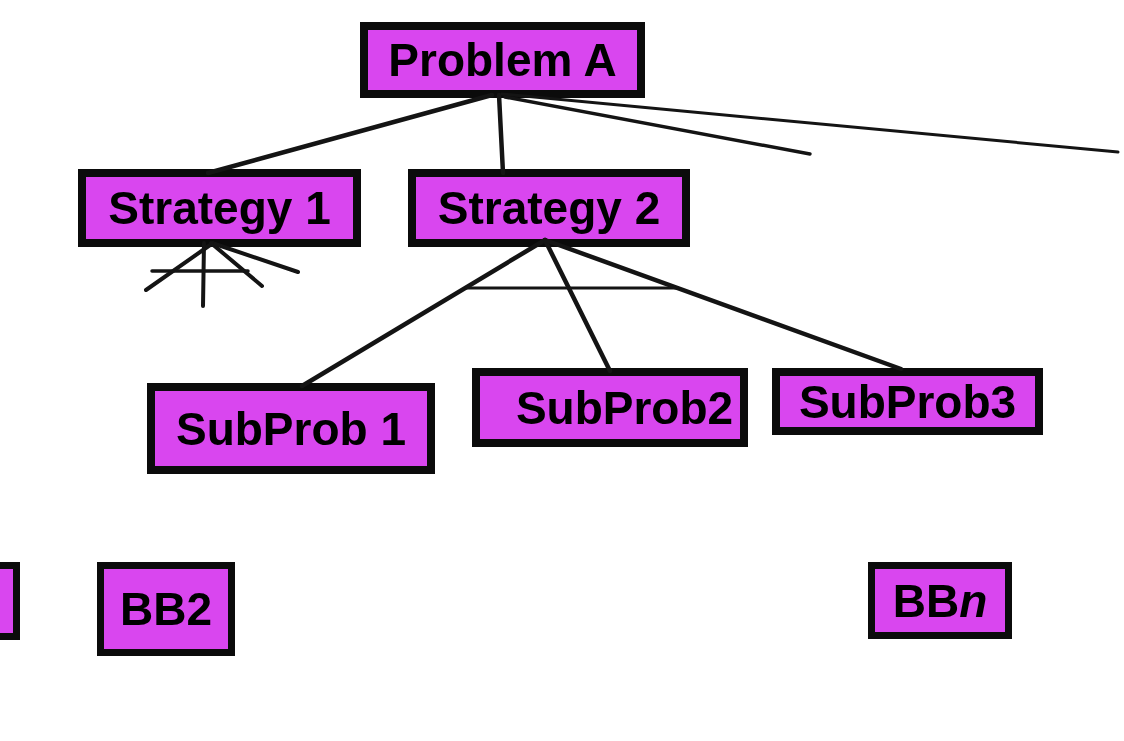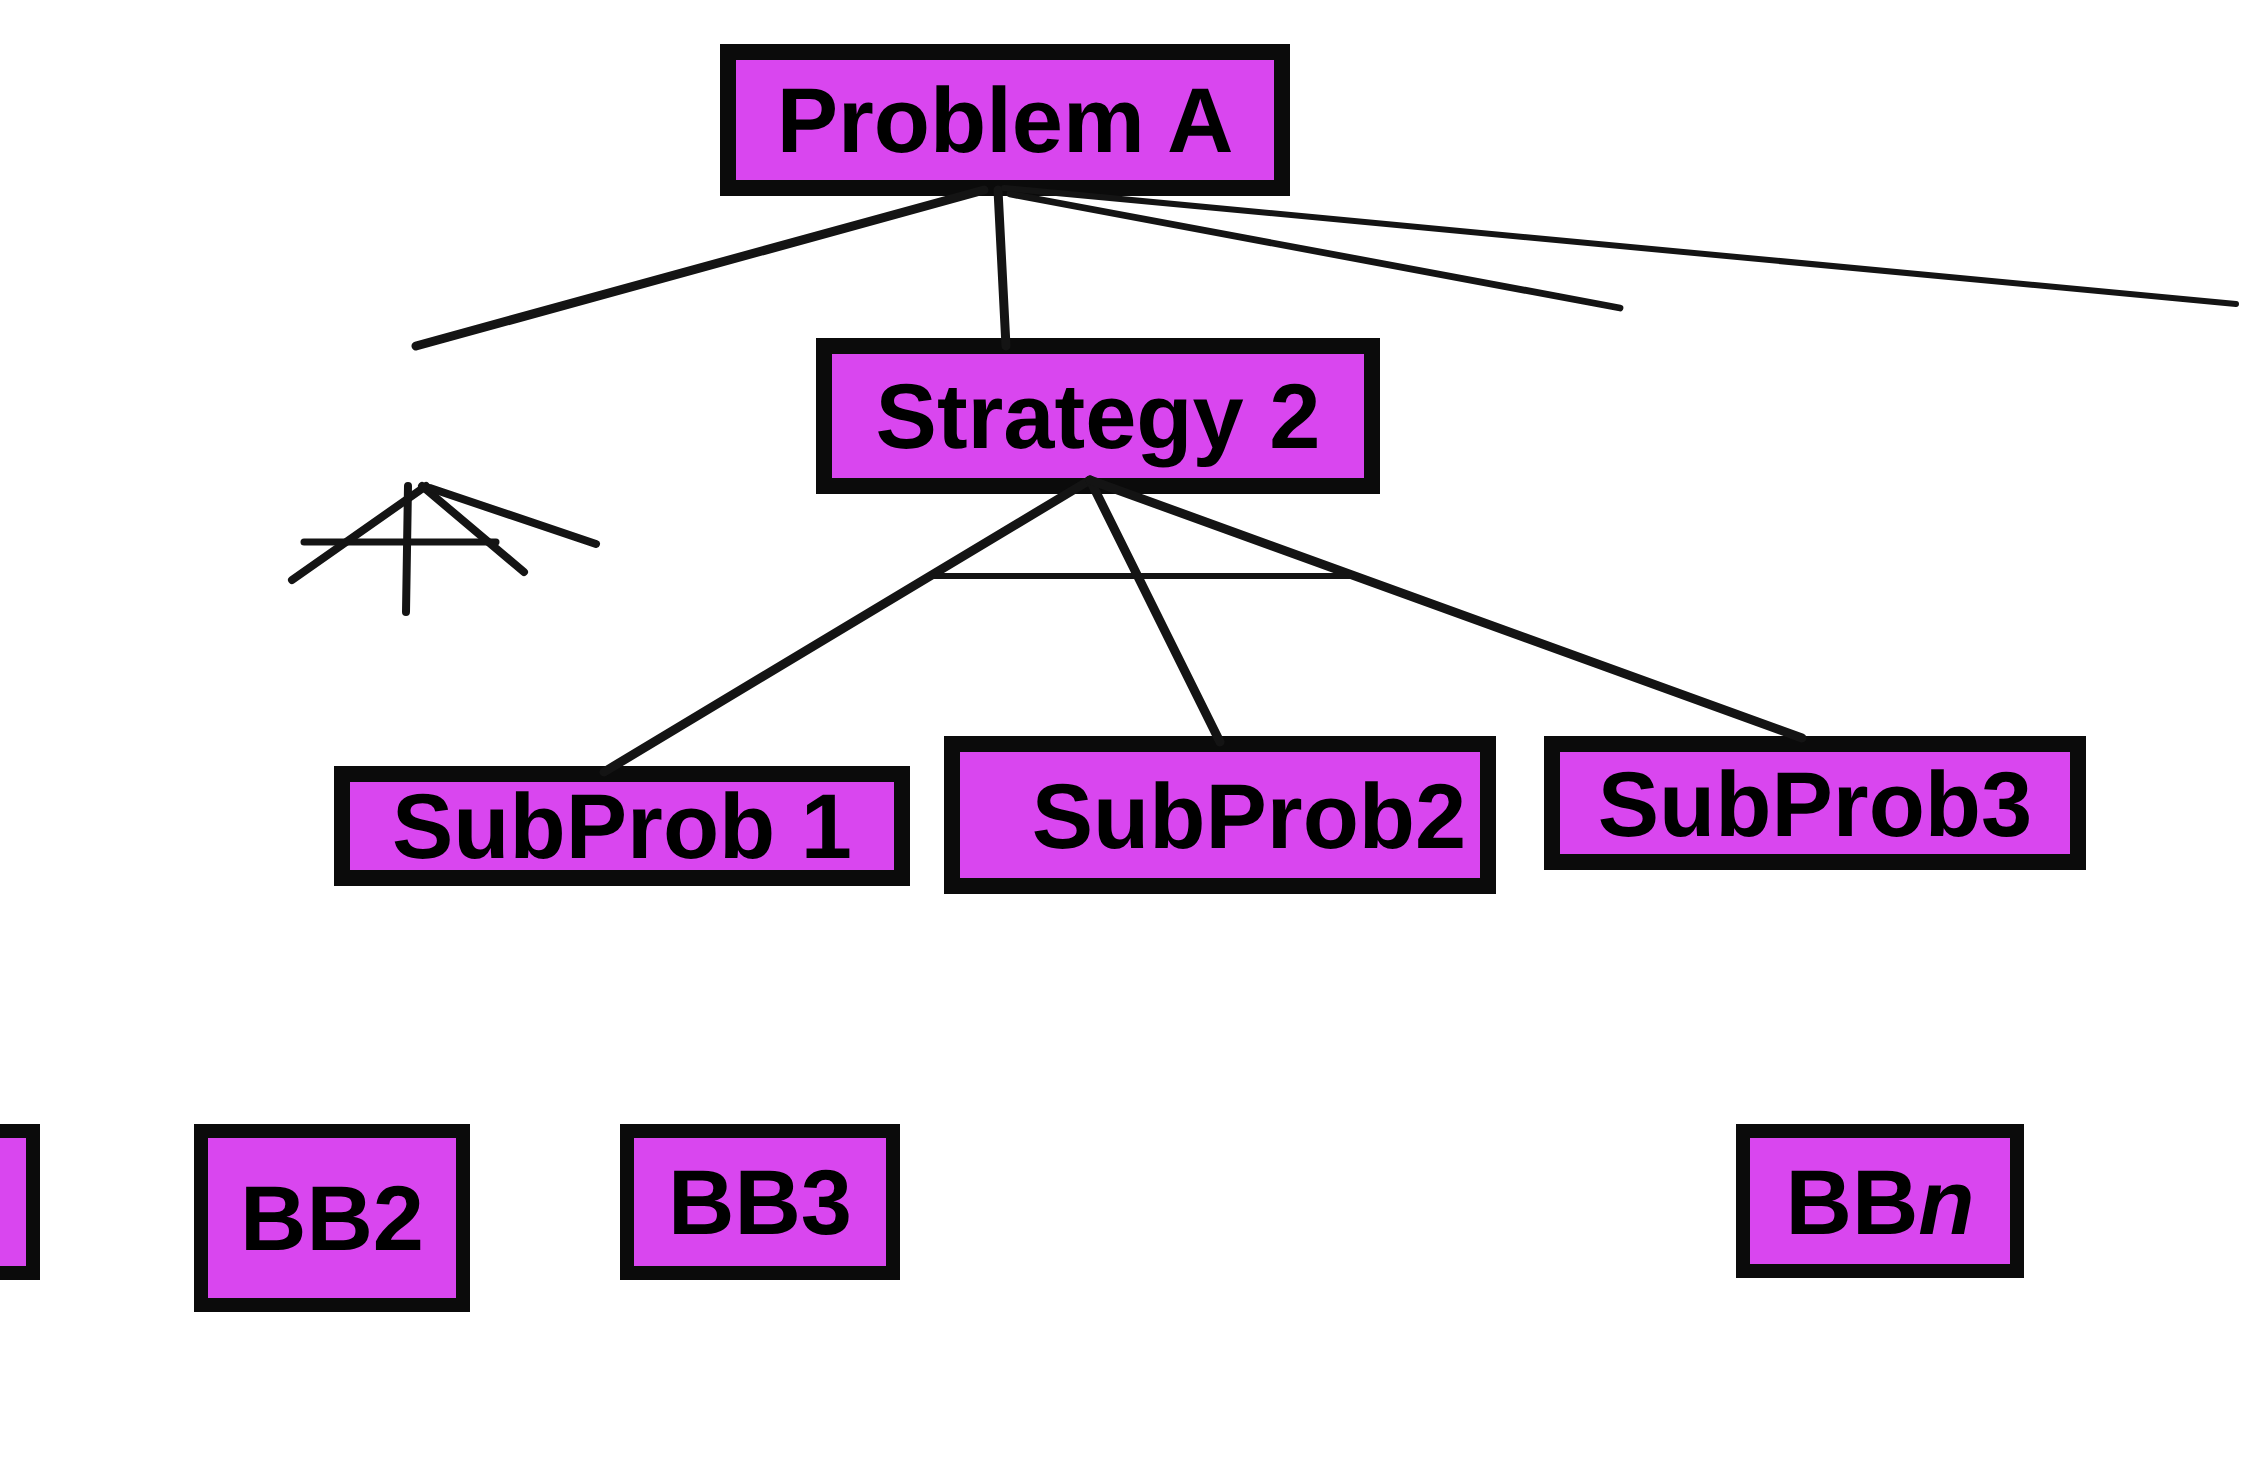--- a/index.html
+++ b/index.html
@@ -50,47 +50,47 @@
     <line x1="545" y1="240" x2="302" y2="386" stroke="#141414" stroke-width="4.5" stroke-linecap="round"></line>
     <line x1="545" y1="240" x2="610" y2="371" stroke="#141414" stroke-width="4.5" stroke-linecap="round"></line>
     <line x1="545" y1="240" x2="901" y2="369" stroke="#141414" stroke-width="4.5" stroke-linecap="round"></line>
     <line x1="466" y1="288" x2="678" y2="288" stroke="#141414" stroke-width="3" stroke-linecap="round"></line>
   </svg>
 
   <div class="node" style="left:360px;top:22px;width:285px;height:76px;">
     <span>Problem A</span>
   </div>
 
+  <div class="node" style="left:78px;top:169px;width:283px;height:78px;">
+    <span>Strategy 1</span>
+  </div>
 
   <div class="node" style="left:408px;top:169px;width:282px;height:78px;align-items:center;">
     <span>Strategy 2</span>
   </div>
 
-  <div class="node" style="left:147px;top:383px;width:288px;height:60px;margin-left:20px;">
+  <div class="node" style="left:147px;top:383px;width:288px;height:91px;">
     <span>SubProb 1</span>
   </div>
 
   <div class="node" style="left:472px;top:368px;width:276px;height:79px;padding-left:29px;">
     <span>SubProb2</span>
   </div>
 
   <div class="node" style="left:772px;top:368px;width:271px;height:67px;">
     <span>SubProb3</span>
   </div>
 
   <div class="node small" style="left:-52px;top:562px;width:72px;height:78px;">
     <span></span>
   </div>
 
   <div class="node small" style="left:97px;top:562px;width:138px;height:94px;">
     <span>BB2</span>
   </div>
 
-  <div class="node small" style="left:310px;top:562px;width:140px;height:78px;">
-    <span>BB3</span>
-  </div>
 
   <div class="node small" style="left:868px;top:562px;width:144px;height:77px;">
     <span>BB</span>
       <span class="italic">n</span>
   </div>
 
 </div>
 
 </body></html>

